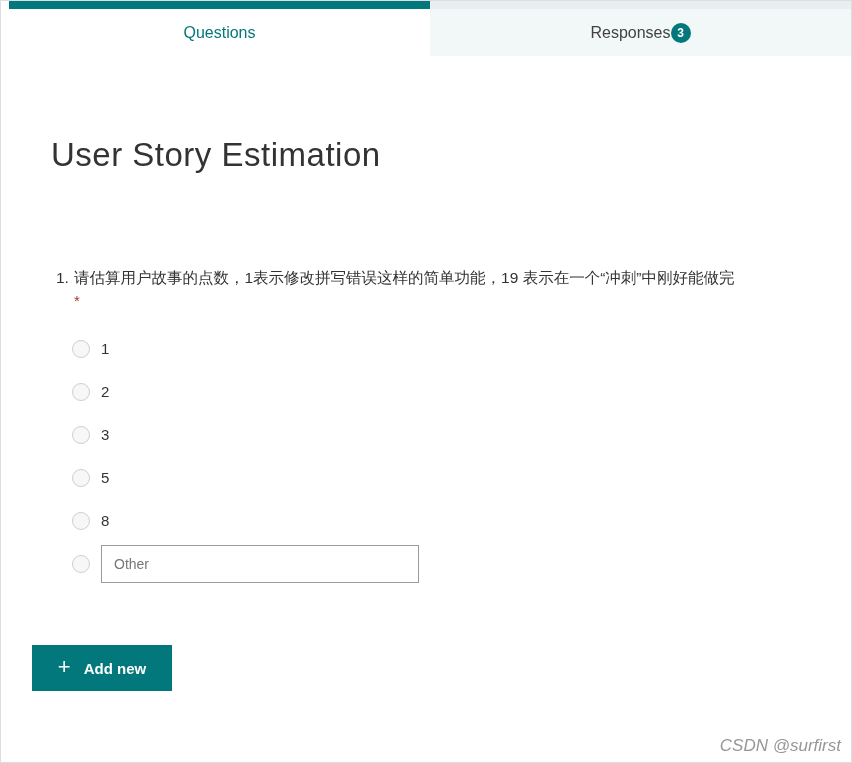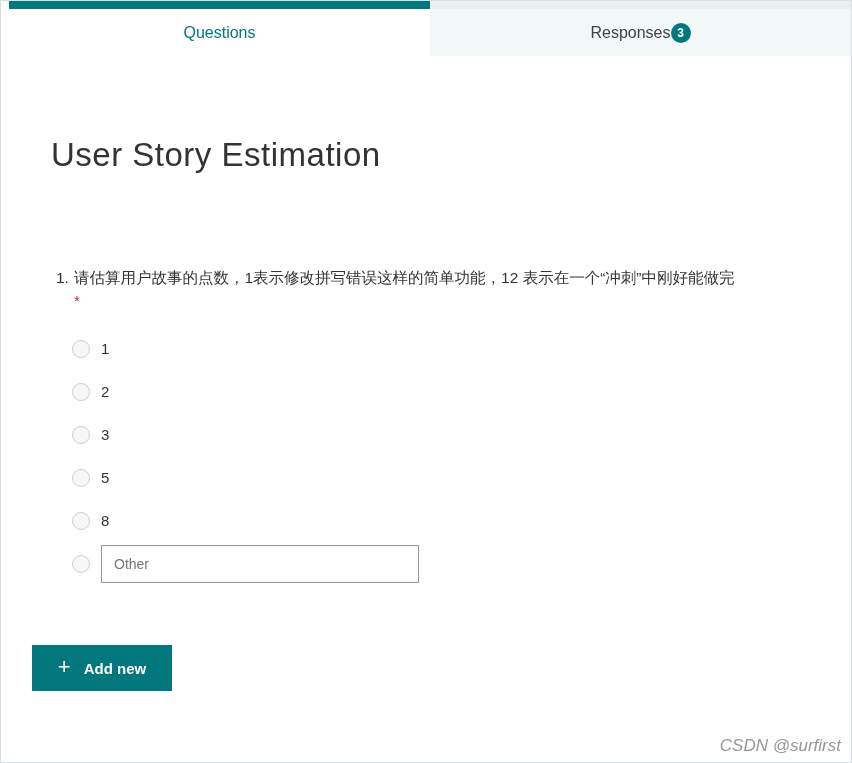--- a/index.html
+++ b/index.html
@@ -162,21 +162,21 @@
   <div class="tab tab-responses">
     <span>Responses</span>
     <span class="badge">3</span>
   </div>
 </div>
 
 <h1 class="form-title">User Story Estimation</h1>
 
 <div class="question">
   <span class="q-num">1.</span>
-  <span class="q-text">请估算用户故事的点数，1表示修改拼写错误这样的简单功能，12 表示在一个“冲刺”中刚好能做完</span>
+  <span class="q-text">请估算用户故事的点数，1表示修改拼写错误这样的简单功能，19 表示在一个“冲刺”中刚好能做完</span>
   <div class="q-required">*</div>
 </div>
 
 <div class="options">
 
     <div class="option-row">
       <span class="radio"></span>
       <span class="option-label">1</span>
     </div>
 

